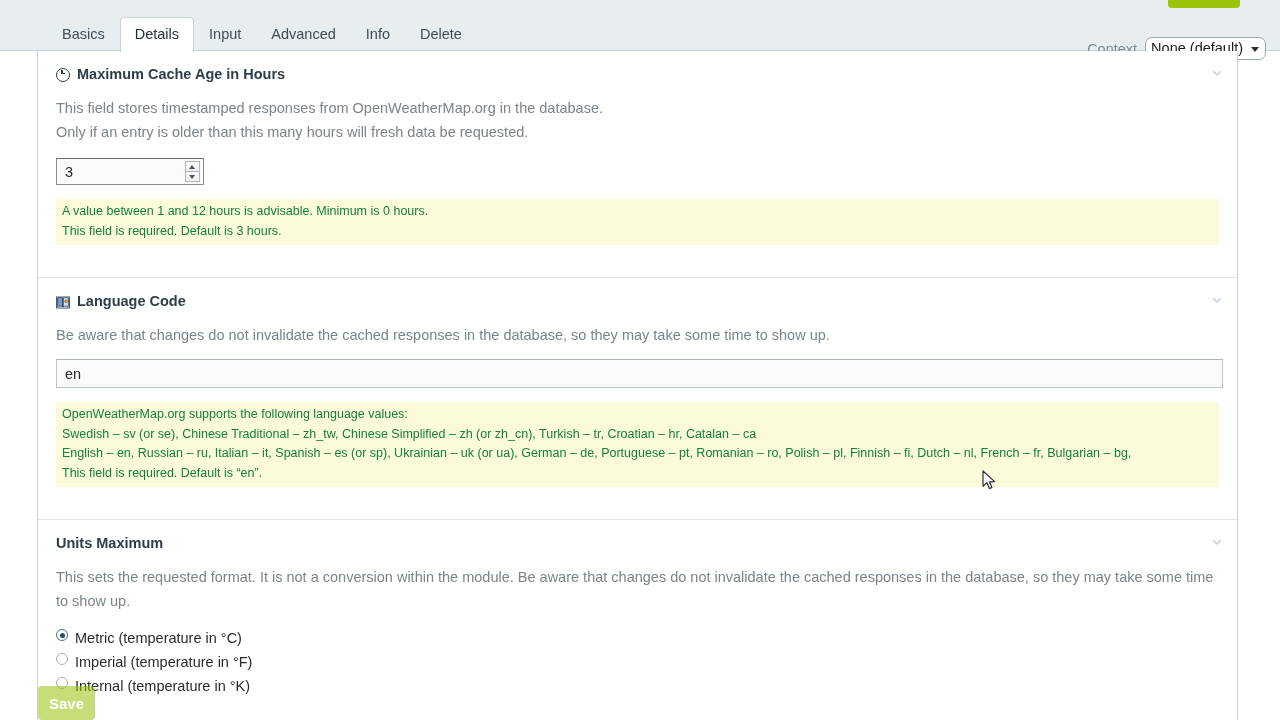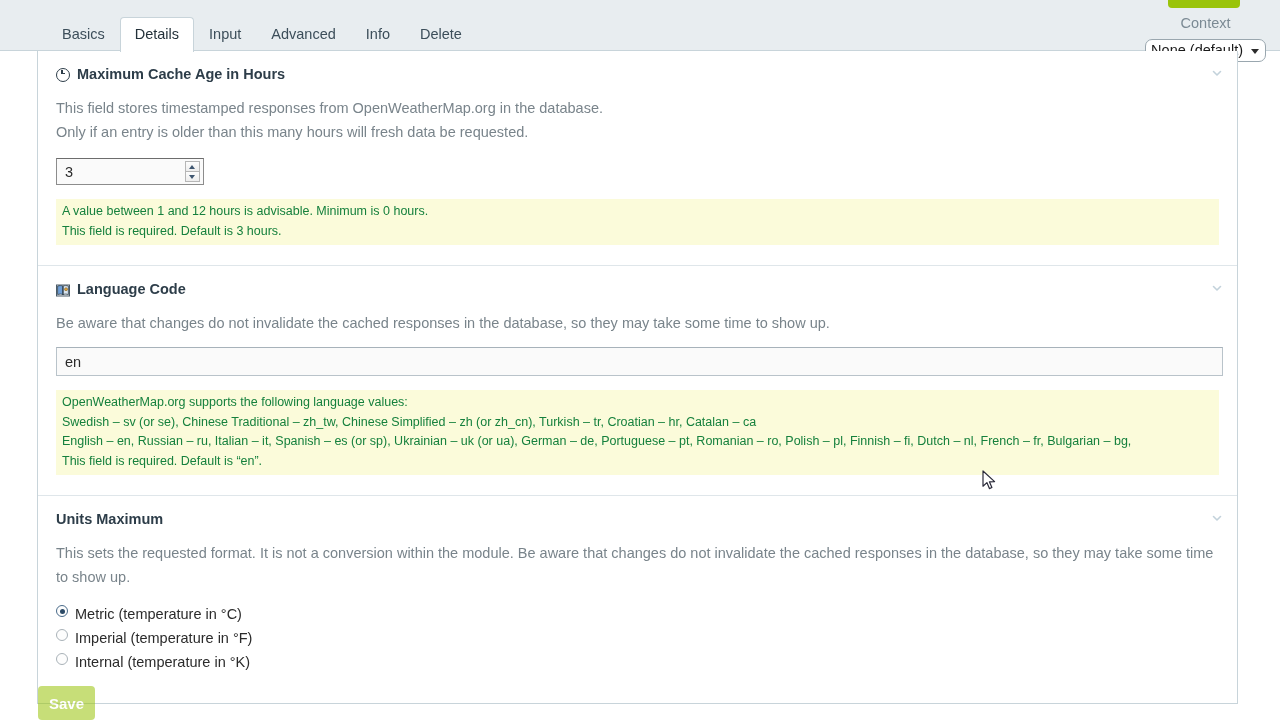--- a/index.html
+++ b/index.html
@@ -63,25 +63,24 @@
     color: #23313a;
     position: relative;
     z-index: 3;
     margin-bottom: -1px;
     padding-bottom: 10px;
   }
 
   .context-wrap {
     position: absolute;
     right: 14px;
-    top: 15px;
+    top: 37px;
     display: flex;
     align-items: center;
     gap: 8px;
-    flex-direction: column;
   }
   .context-label {
     font-size: 14.5px;
     color: #7b8a94;
   }
   .context-select {
     font-size: 14.5px;
     color: #1a1a1a;
     background: #ffffff;
     border: 1px solid #9aa7af;
@@ -110,21 +109,21 @@
     width: 1201px;
     background: #ffffff;
     border-left: 1px solid #c8d4da;
     border-right: 1px solid #c8d4da;
     border-bottom: 1px solid #c8d4da;
     box-sizing: border-box;
   }
 
   .field-section {
     position: relative;
-    padding: 0 0 4px 0;
+    padding: 0 0 16px 0;
     border-bottom: 1px solid #dfe6ea;
   }
   .field-section.last { border-bottom: none; }
 
   .sec-inner { padding: 14px 18px 16px 18px; }
 
   .sec-head {
     display: flex;
     align-items: center;
     gap: 6px;

